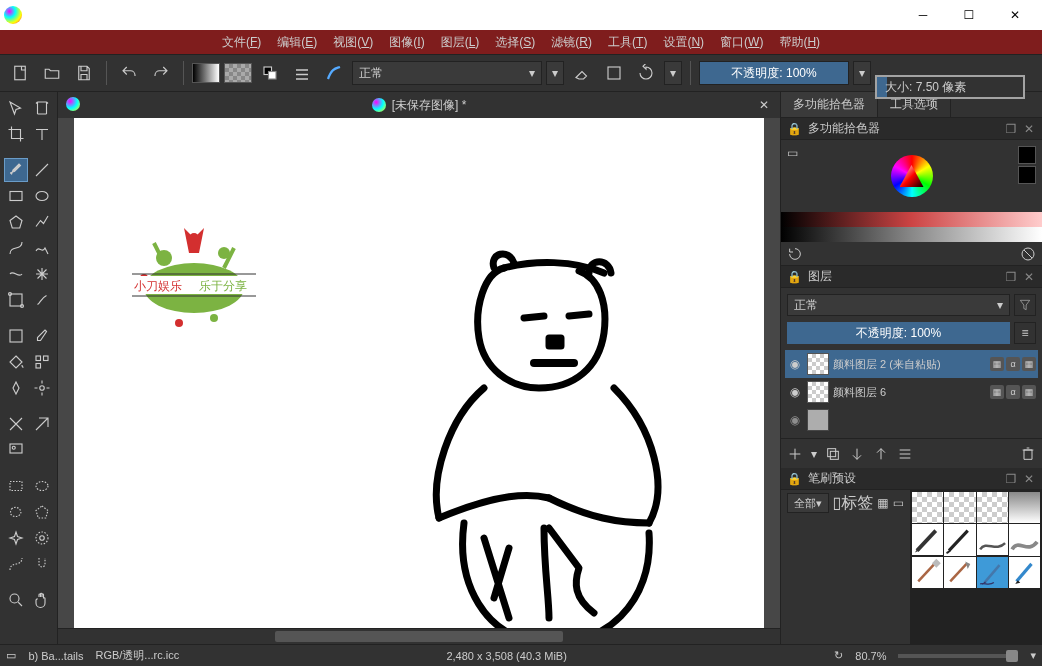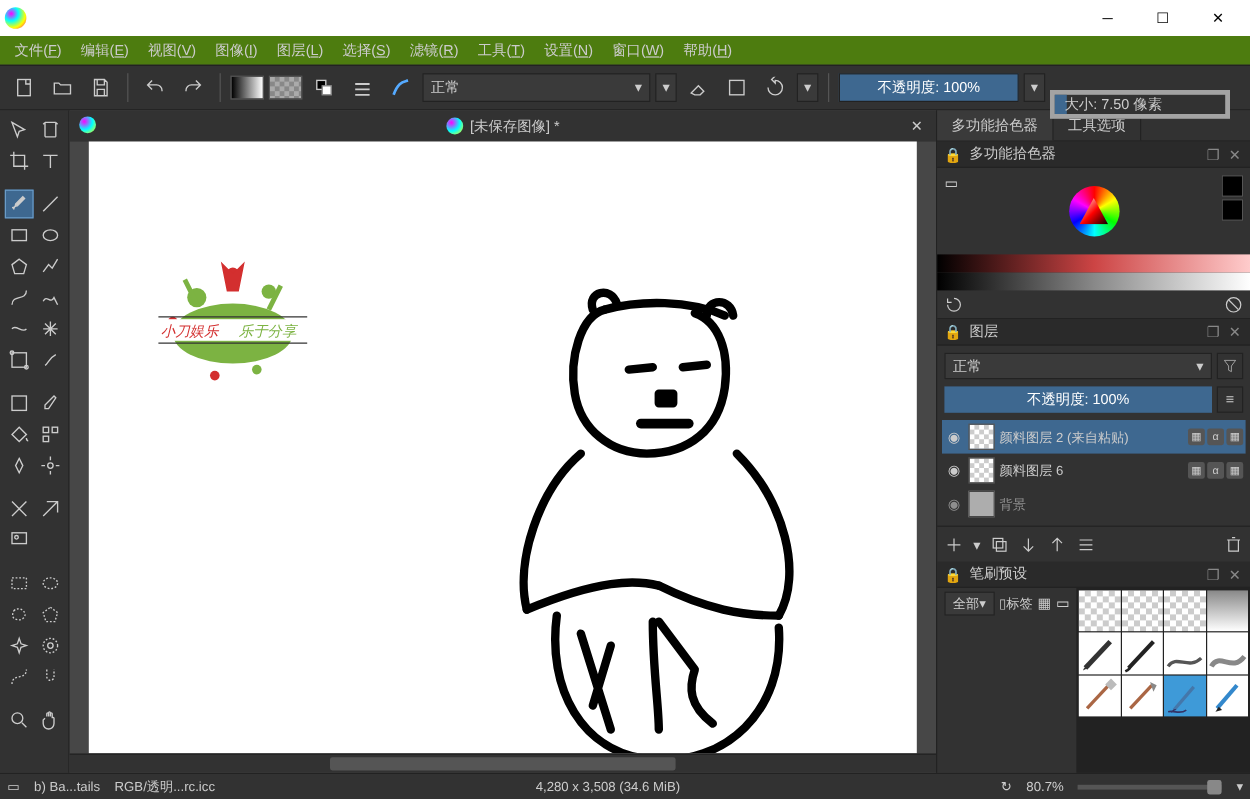--- a/index.html
+++ b/index.html
@@ -6,53 +6,53 @@
 body { width: 1042px; height: 666px; background: #323232; overflow: hidden; font-size: 12px; color: #ccc; }
 
 
 .titlebar { height: 30px; background: #fff; display: flex; align-items: center; padding: 0 4px; justify-content: space-between; color: #000; }
 .titlebar-left { display: flex; align-items: center; gap: 6px; }
 .krita-logo { width: 18px; height: 18px; background: radial-gradient(circle at 30% 30%, #f0f, #0ff, #ff0, #f08); border-radius: 50%; }
 .titlebar-btns { display: flex; }
 .titlebar-btn { width: 46px; height: 30px; display: flex; align-items: center; justify-content: center; color: #000; }
 
 
-.menubar { height: 24px; background: #4d7c0f; display: flex; align-items: center; padding: 0 4px; }
+.menubar { height: 24px; background: #7f1d1d; display: flex; align-items: center; padding: 0 4px; justify-content: center; }
 .menu-item { padding: 2px 8px; color: #ccc; }
 .menu-item u { text-decoration: underline; }
 
 
 .toolbar { height: 38px; background: #323232; border-top: 1px solid #222; border-bottom: 1px solid #222; display: flex; align-items: center; padding: 0 6px; gap: 4px; }
 .tool-btn { width: 28px; height: 28px; display: flex; align-items: center; justify-content: center; border: 1px solid transparent; }
 .tool-btn svg { width: 18px; height: 18px; fill: none; stroke: #ccc; stroke-width: 1.5; }
 .tool-divider { width: 1px; height: 24px; background: #555; margin: 0 4px; }
 .blendmode { flex: 0 0 190px; height: 24px; background: #3a3a3a; border: 1px solid #222; color: #ccc; padding: 0 6px; display: flex; align-items: center; justify-content: space-between; }
 .opacity-slider { flex: 0 0 150px; height: 24px; background: #3e6890; border: 1px solid #222; display: flex; align-items: center; justify-content: center; color: #fff; position: relative; }
-.size-slider { flex: 0 0 150px; height: 24px; background: #323232; border: 4px solid #a3a3a3; display: flex; align-items: center; padding-left: 8px; color: #ccc; position: relative; margin-top: 28px; }
+.size-slider { flex: 0 0 150px; height: 24px; background: #323232; border: 2px solid #a3a3a3; display: flex; align-items: center; padding-left: 8px; color: #ccc; position: relative; margin-top: 28px; }
 .size-fill { position: absolute; left: 0; top: 0; bottom: 0; width: 10px; background: #3e6890; }
 .dropdown-btn { width: 18px; height: 24px; border: 1px solid #222; background: #3a3a3a; display: flex; align-items: center; justify-content: center; }
 
 
 .main { display: flex; height: calc(100% - 30px - 24px - 38px - 22px); }
 
 
 .toolbox { width: 58px; background: #323232; border-right: 1px solid #222; display: flex; flex-direction: column; flex-wrap: wrap; align-content: flex-start; padding: 4px; gap: 2px; }
 .toolbox-cell { width: 24px; height: 24px; display: flex; align-items: center; justify-content: center; border: 1px solid transparent; }
 .toolbox-cell.active { background: #3e6890; border-color: #6a9cc8; }
 .toolbox-cell svg { width: 18px; height: 18px; fill: none; stroke: #ccc; stroke-width: 1.5; }
 .toolbox-spacer { width: 48px; height: 8px; }
 .toolbox-row { display: flex; gap: 2px; }
 
 
 .canvas-area { flex: 1; display: flex; flex-direction: column; background: #474747; }
 .canvas-tabs { height: 26px; background: #323232; display: flex; align-items: center; padding: 0 30px; position: relative; }
 .canvas-tab { padding: 4px 12px; color: #ccc; display: flex; align-items: center; gap: 6px; }
 .tab-icon { width: 14px; height: 14px; background: radial-gradient(circle at 30% 30%, #f0f, #0ff, #ff0); border-radius: 50%; }
 .tab-close { position: absolute; right: 8px; top: 5px; width: 16px; height: 16px; display: flex; align-items: center; justify-content: center; color: #ccc; }
-.canvas-viewport { flex: 1; display: flex; align-items: flex-end; justify-content: center; overflow: hidden; position: relative; padding-top: 0; font-style: italic; }
+.canvas-viewport { flex: 1; display: flex; align-items: flex-start; justify-content: center; overflow: hidden; position: relative; padding-top: 0; }
 .canvas { width: 690px; height: 520px; background: #fff; position: relative; }
 .scrollbar-h { height: 16px; background: #323232; border-top: 1px solid #222; position: relative; }
 .scrollbar-h-thumb { position: absolute; left: 30%; width: 40%; top: 2px; bottom: 2px; background: #555; border-radius: 2px; }
 
 
 .panels { width: 262px; background: #323232; border-left: 1px solid #222; display: flex; flex-direction: column; }
 .panel-tabs { height: 26px; display: flex; border-bottom: 1px solid #222; }
 .panel-tab { padding: 4px 12px; border-right: 1px solid #222; color: #ccc; }
 .panel-tab.active { background: #3a3a3a; }
 .panel-header { height: 22px; background: #2a2a2a; display: flex; align-items: center; padding: 0 6px; gap: 6px; border-bottom: 1px solid #222; justify-content: space-between; }
@@ -593,21 +593,20 @@
           <div class="layer-name">颜料图层 6</div>
           <div class="layer-icons">
               <span>▦</span>
               <span>α</span>
               <span>▦</span>
             </div>
         </div>
         <div class="layer-item" style="opacity:0.6;">
           <div class="layer-eye">◉</div>
           <div class="layer-thumb"></div>
-          <div class="layer-name">背景</div>
         </div>
       </div>
       <div class="layers-actions">
         <svg viewBox="0 0 24 24">
             <path d="M12 4v16M4 12h16"></path>
           </svg>
         <span style="color:#ccc;">▾</span>
         <svg viewBox="0 0 24 24">
             <rect x="4" y="4" width="12" height="12"></rect>
             <rect x="8" y="8" width="12" height="12"></rect>
@@ -637,21 +636,21 @@
           <span>❐</span>
           <span>✕</span>
         </div>
     </div>
     <div class="brush-panel">
       <div class="brush-filter">
         <div class="brush-filter-select">
             <span>全部</span>
             <span>▾</span>
           </div>
-        <span style="font-size:11px;">▯<span>标签</span></span>
+        <span style="font-size:16px;">▯<span>标签</span></span>
         <span>▦</span>
         <span>▭</span>
       </div>
       <div class="brush-grid">
         <div class="brush-cell checker"></div>
         <div class="brush-cell checker"></div>
         <div class="brush-cell checker"></div>
         <div class="brush-cell grad"></div>
         <div class="brush-cell">
             <svg width="50" height="50" viewBox="0 0 50 50">
@@ -703,21 +702,21 @@
       </div>
     </div>
   </div>
 </div>
 
 <div class="statusbar">
   <span>▭</span>
   <span>b) Ba...tails</span>
   <span>RGB/透明...rc.icc</span>
   <div class="spacer"></div>
-  <span>4,280 x 3,508 (34.6 MiB)</span>
+  <span>2,480 x 3,508 (40.3 MiB)</span>
   <div class="spacer"></div>
   <span>↻</span>
   <span>80.7%</span>
   <div class="status-slider">
       <div class="status-slider-thumb"></div>
     </div>
   <span>▾</span>
 </div>
 
 </body></html>

